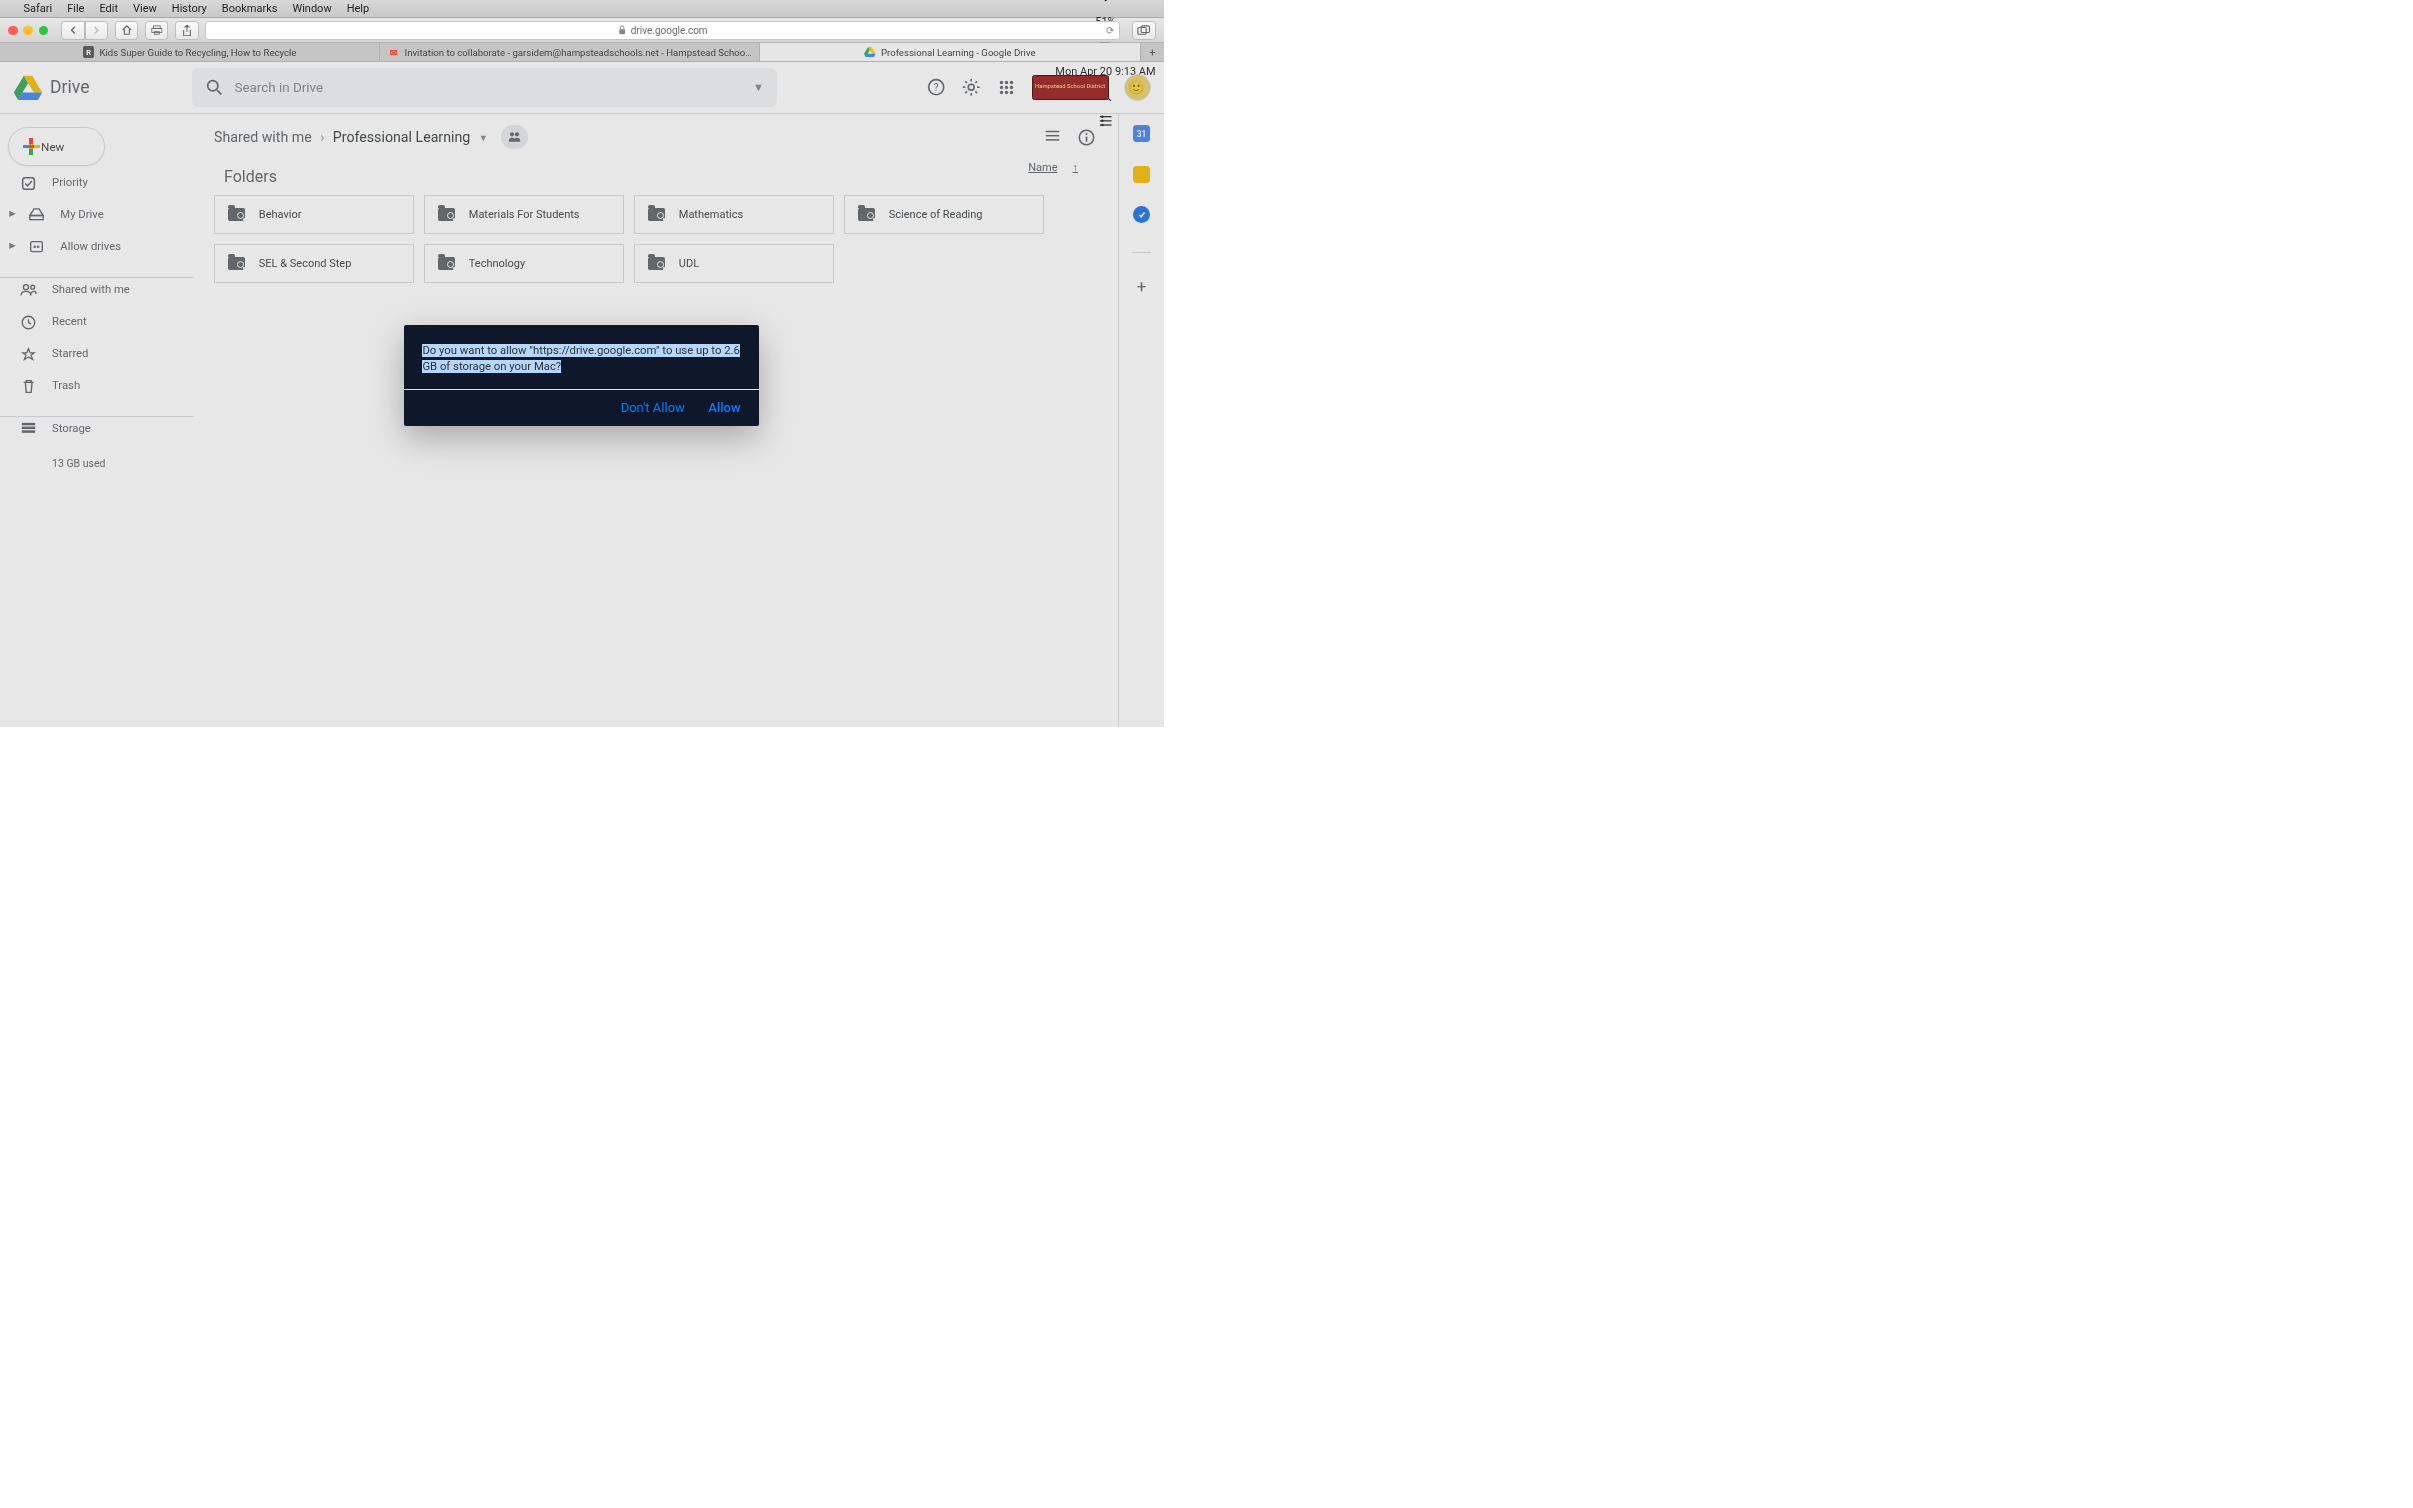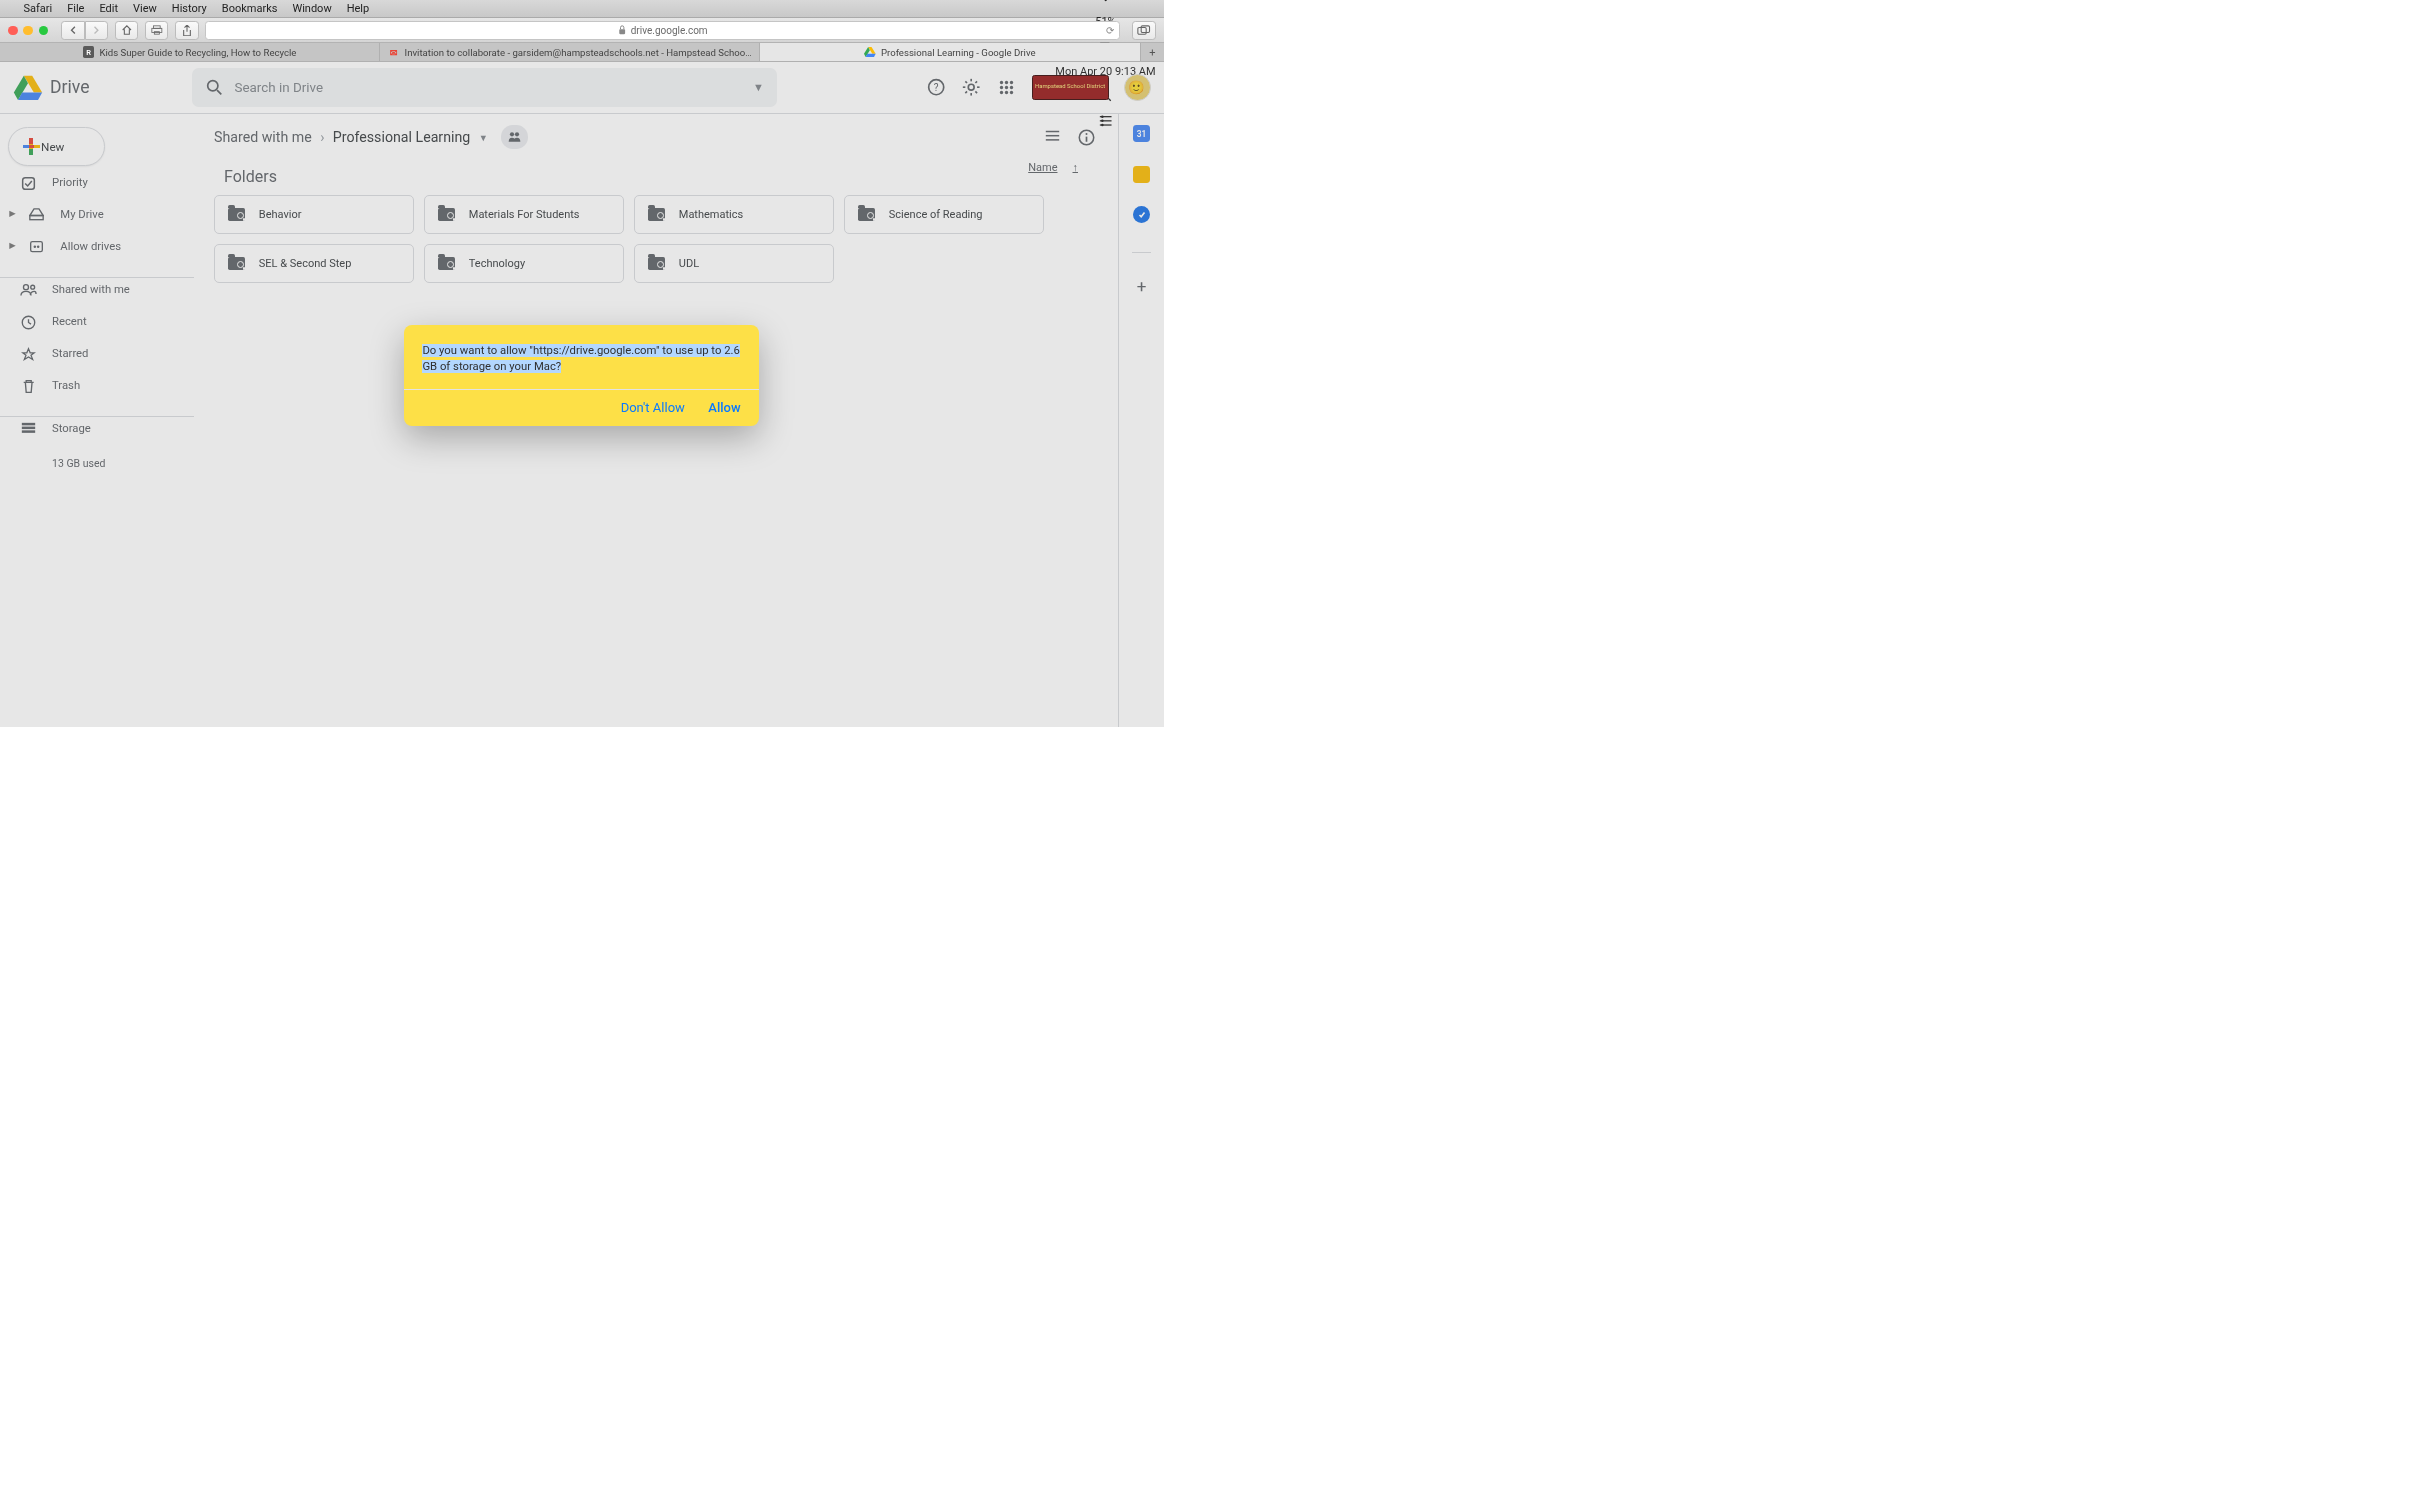--- a/index.html
+++ b/index.html
@@ -63,32 +63,32 @@
   .breadcrumb { display:flex; align-items:center; gap:8.4px; font-size:14.2px; color:#5f6368; }
   .breadcrumb .cur{color:#3c4043;}
   .breadcrumb .chev{color:#9aa0a6;}
   .breadcrumb .dd-small{color:#80868b;font-size:9.2px;}
   .share-pill{width:27px;height:23.5px;border-radius:11.7px;background:#e8eaed;display:flex;align-items:center;justify-content:center;color:#5f6368;margin-left:5px;}
   .crumb-actions{margin-left:auto;display:flex;gap:17px;padding-right:8.4px;color:#5f6368;}
 
   .section-label{font-size:16px;color:#5f6368;margin:18.4px 0 8.4px 10px;}
   .name-sort{position:absolute; right:40px; top:47px; display:flex; align-items:center; gap:15px; color:#5f6368; font-size:11px;text-decoration:underline;}
   .folder-grid{display:flex;flex-wrap:wrap;gap:10px;}
-  .folder-card{width:200px;height:39px;border:0.8px solid #dadce0;border-radius:5px;display:flex;align-items:center;gap:13.4px;padding-left:13.4px;font-size:11px;color:#3c4043;}
+  .folder-card{width:200px;height:39px;border:0.8px solid #dadce0;border-radius:0;display:flex;align-items:center;gap:13.4px;padding-left:13.4px;font-size:11px;color:#3c4043;}
   .folder-ic{width:17px;height:13.4px;background:#5f6368;border-radius:1.7px;position:relative;}
   .folder-ic::before{content:"";position:absolute;top:-2.5px;left:0;width:6.7px;height:2.5px;background:#5f6368;border-radius:1.7px 1.7px 0 0;}
   .folder-ic::after{content:"";position:absolute;right:1.7px;bottom:1.7px;width:5px;height:5px;border:1.1px solid #fff;border-radius:50%;}
   .folder-ic .dot-share{position:absolute;right:0px;bottom:0px;width:2.5px;height:2.5px;border-radius:50%;background:#fff;}
 
   .sidepanel{width:45px;padding-top:11.7px;display:flex;flex-direction:column;align-items:center;gap:23.5px;}
   .sp-ic{width:17px;height:17px;border-radius:3.4px;}
   .sp-cal{background:#4285f4;} .sp-keep{background:#fbbc04;} .sp-tasks{background:#1a73e8;border-radius:50%;}
   .sp-sep{width:18.4px;height:0.8px;background:#dadce0;margin-top:5px;}
   .dim-region{position:absolute;left:0;right:0;top:62px;bottom:0;background:rgba(120,120,120,0.18);}
-  .dialog { position:absolute; left:404px; top:325px; width:355px; background:#fde047; border-radius:8px; box-shadow:0 11.7px 34px rgba(0,0,0,0.28); overflow:hidden; }
+  .dialog { position:absolute; left:404px; top:325px; width:355px; background:#0f172a; border-radius:2px; box-shadow:0 11.7px 34px rgba(0,0,0,0.28); overflow:hidden; }
   .dialog .body{padding:18.4px 18.4px 15px;font-size:11.3px;color:#303030;line-height:1.35;}
   .dialog .body .sel{background:#b3d7ff;}
   .dialog .sep{height:0.8px;background:#e3e3e3;}
   .dialog .actions{display:flex;justify-content:flex-end;gap:23.5px;padding:10px 18.4px 11.7px;}
   .dialog .actions span{color:#0a7aff;font-size:13px;}
   .dialog .actions .allow{font-weight:500;}
 
   svg { display:block; }
 </style>
 </head>

